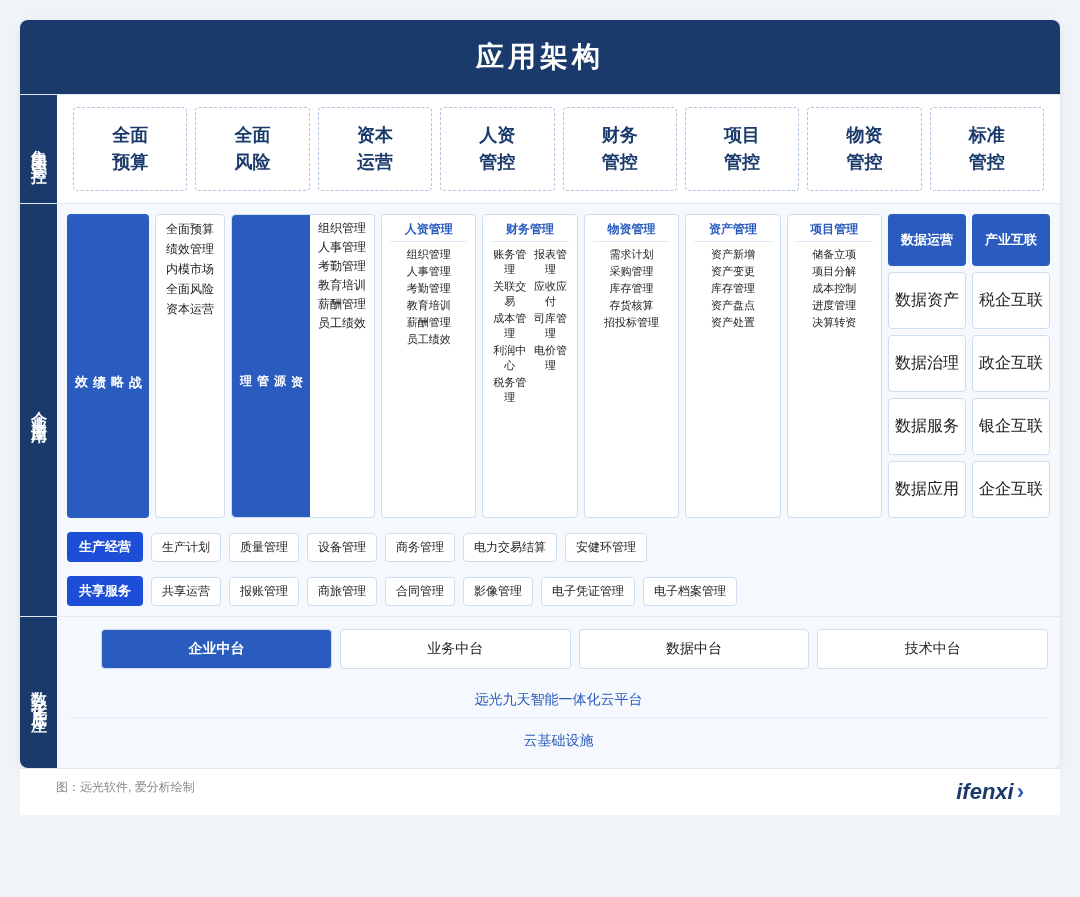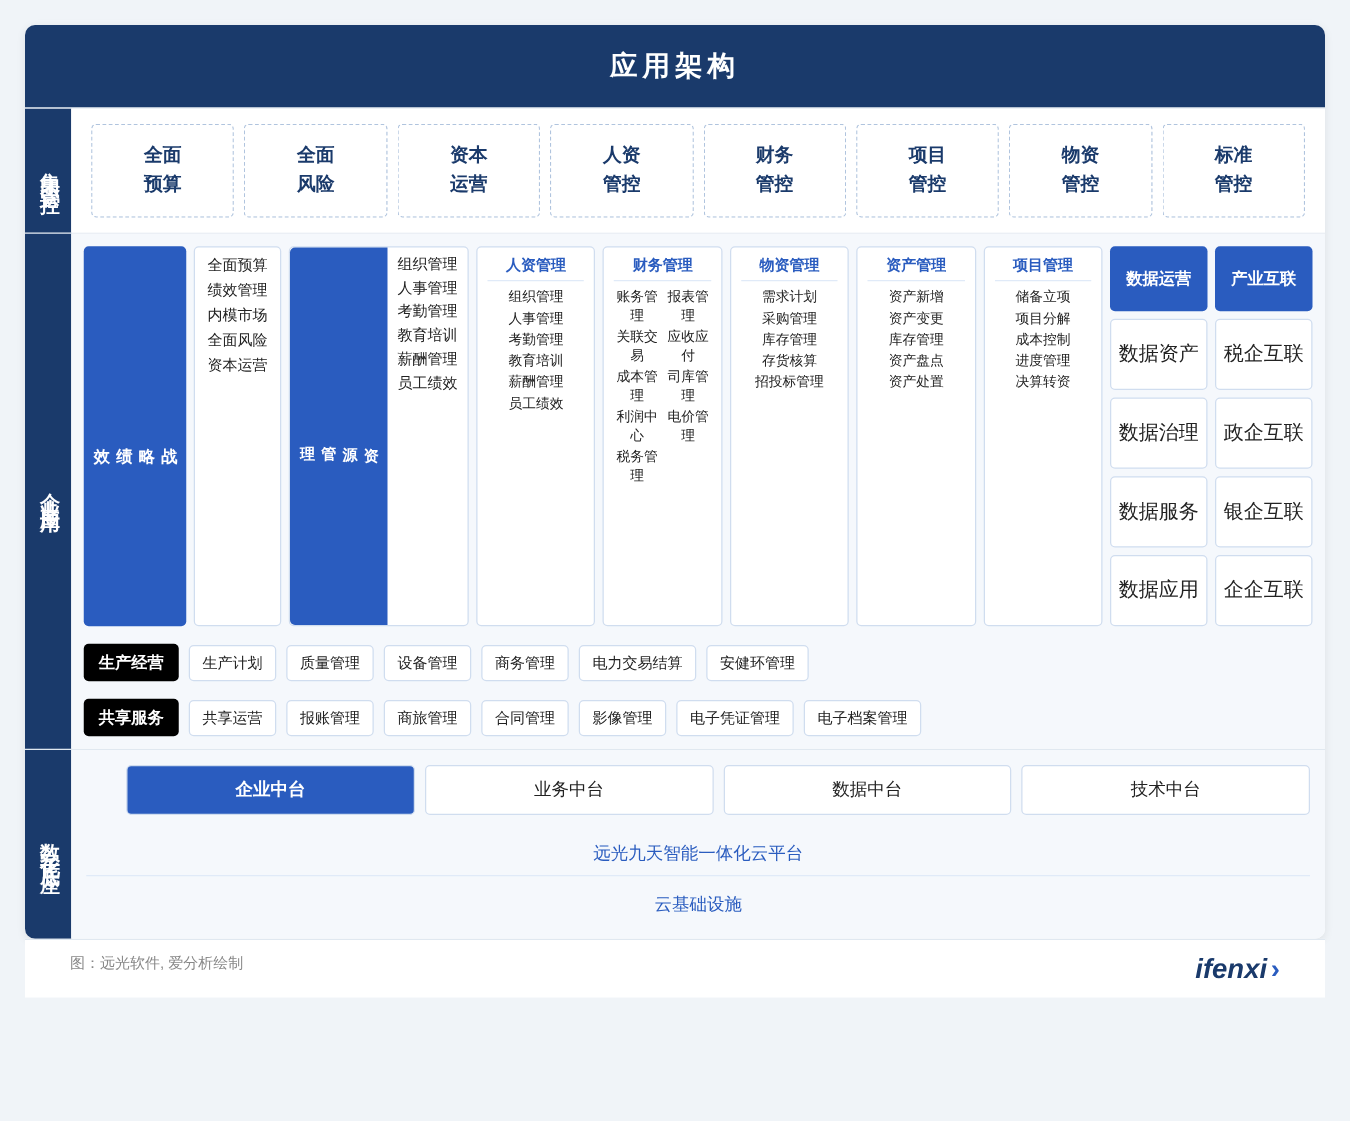--- a/index.html
+++ b/index.html
@@ -20,21 +20,21 @@
       background: #fff;
       border-radius: 8px;
       overflow: hidden;
       box-shadow: 0 2px 8px rgba(0,0,0,0.08);
     }
     
     .header-title {
       background: #1a3a6b;
       color: #fff;
       text-align: center;
-      font-size: 22px;
+      font-size: 28px;
       font-weight: bold;
       padding: 18px 0;
       letter-spacing: 4px;
     }
     
     .section {
       display: flex;
       border-top: 1px solid #e0e8f0;
     }
     .section-label {
@@ -63,21 +63,21 @@
       align-items: center;
       gap: 8px;
       padding: 12px 16px;
     }
     .jt-item {
       flex: 1;
       border: 1.5px dashed #b0c4de;
       border-radius: 4px;
       text-align: center;
       padding: 14px 6px;
-      font-size: 15px;
+      font-size: 18px;
       font-weight: bold;
       color: #1a3a6b;
       line-height: 1.5;
     }
 
     
     .qy-section .section-content {
       padding: 10px;
       background: #f5f8fc;
     }
@@ -232,21 +232,21 @@
     }
 
     
     .op-row {
       display: flex;
       align-items: center;
       gap: 8px;
       margin-top: 6px;
     }
     .op-label {
-      background: #000000;
+      background: #1d4ed8;
       color: #fff;
       font-size: 13px;
       font-weight: bold;
       padding: 6px 12px;
       border-radius: 4px;
       white-space: nowrap;
     }
     .op-item {
       border: 1px solid #d0ddef;
       border-radius: 4px;

